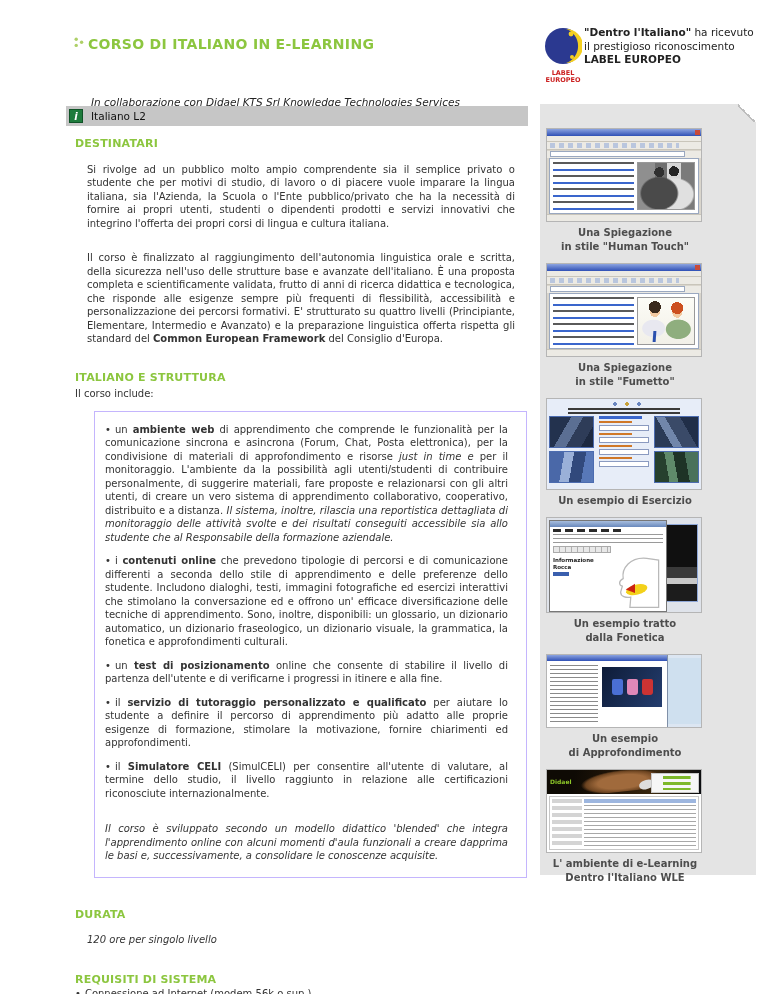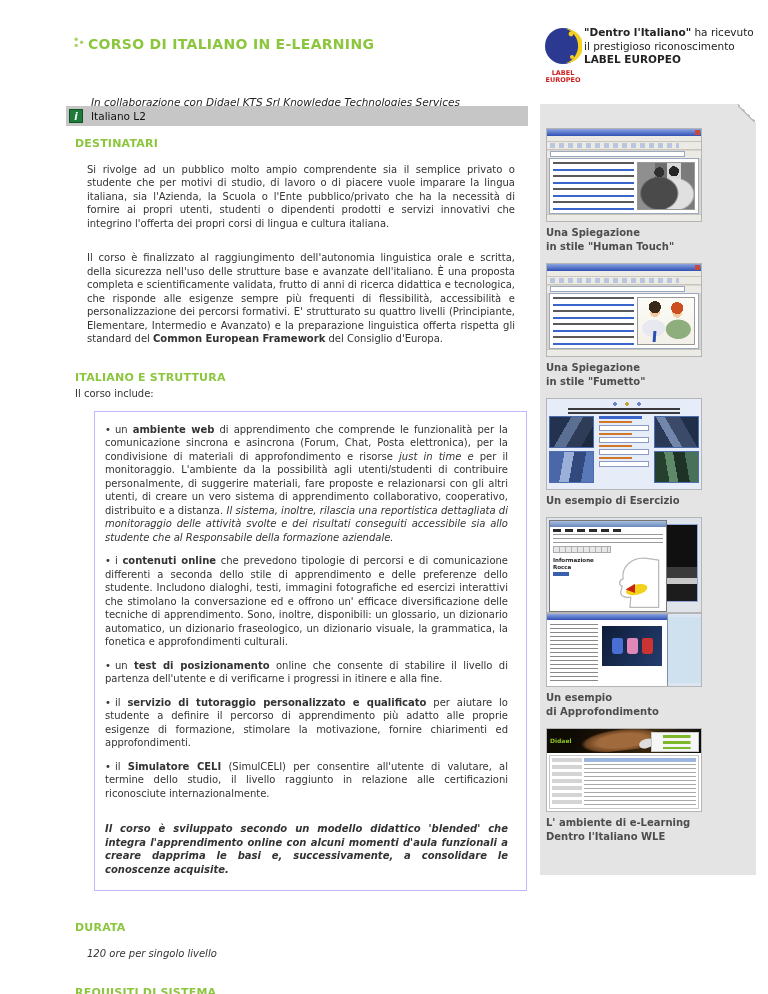--- a/index.html
+++ b/index.html
@@ -25,32 +25,32 @@
   .left-col{position:absolute;left:75px;top:137px;width:452px;font-size:10px;line-height:13.5px;}
   .sec-h{margin:0 0 3px 0;font-size:11px;font-weight:bold;color:#8CC63F;letter-spacing:.2px;}
   .body-p{margin:12px;text-align:justify;}
   .sec-destinatari{margin-bottom:21px;}
   .sec-obiettivi{margin-bottom:25px;}
   .intro{margin:2px 0 10px 0;}
   .bullets-box{border:1px solid #c4b5fd;margin:0 0 30px 19px;padding:11px 18px 12px 10px;}
   .bullet{margin:0 0 10px 0;text-align:justify;}
   .bullet:last-of-type{margin-bottom:0;}
   .dot{margin-right:4px;}
-  .blended{margin:22px 0 2px 0;font-style:italic;text-align:justify;font-weight:bold;}
+  .blended{margin:22px 0 2px 0;font-style:italic;text-align:justify;}
   .sec-durata{margin-bottom:26px;}
   .sec-durata p{font-style:italic;}
   .req-item{margin:0;text-align:left;}
 
   
   .right-panel{position:absolute;left:540px;top:104px;width:216px;height:771px;background:#E4E4E4;
                box-sizing:border-box;padding:24px 0 0 6px;}
   .dog-ear{position:absolute;top:0;right:0;width:18px;height:18px;
            background:linear-gradient(225deg,#ffffff 0 50%,#bdbdbd 50% 57%,#E4E4E4 57%);}
   .g-item{width:158px;margin:0;}
-  .g-cap{font-weight:bold;font-size:10px;line-height:14px;color:#4d4d4d;
+  .g-cap{font-weight:bold;font-size:10px;line-height:14px;text-align:center;color:#4d4d4d;
          white-space:pre-line;margin:4px 0 9px 0;}
 
   .thumb{width:156px;box-sizing:border-box;border:1px solid #b5b5b5;background:#fff;
          position:relative;overflow:hidden;}
 
   
   .t-browser{height:94px;background:#d9d5cc;}
   .tb-title{height:7px;background:linear-gradient(#8ba3e0,#2f50b5);position:relative;}
   .tb-close{position:absolute;right:1px;top:1px;width:5px;height:5px;background:#c84a3a;}
   .tb-menu{height:5px;background:#eceae4;border-bottom:1px solid #c9c5ba;}
@@ -312,20 +312,22 @@
           </div>
           <div class="fo-head">
             <svg width="58" height="54" viewBox="0 0 60 64">
               <path d="M44 4 C24 2 14 16 16 28 C10 31 11 36 15 37 L13 44 C13 49 19 51 25 50 L24 62 L58 62 L58 6 Z" fill="#ffffff" stroke="#b9b9b9" stroke-width="1.5"></path>
               <ellipse cx="32" cy="41" rx="13" ry="6" fill="#f3d11a" transform="rotate(-14 32 41)"></ellipse>
               <path d="M19 41 L30 34 L30 45 Z" fill="#cc2211"></path>
             </svg>
           </div>
         </div>
       </div>
+      <figcaption class="g-cap">Un esempio tratto
+dalla Fonetica</figcaption>
     </figure>
 
     <figure class="g-item">
       <div class="thumb t-approf">
         <div class="ap-win2"></div>
         <div class="ap-win">
           <div class="ap-bar"></div>
           <div class="ap-text"></div>
           <div class="ap-img">
             <i class="cup cup1"></i>

